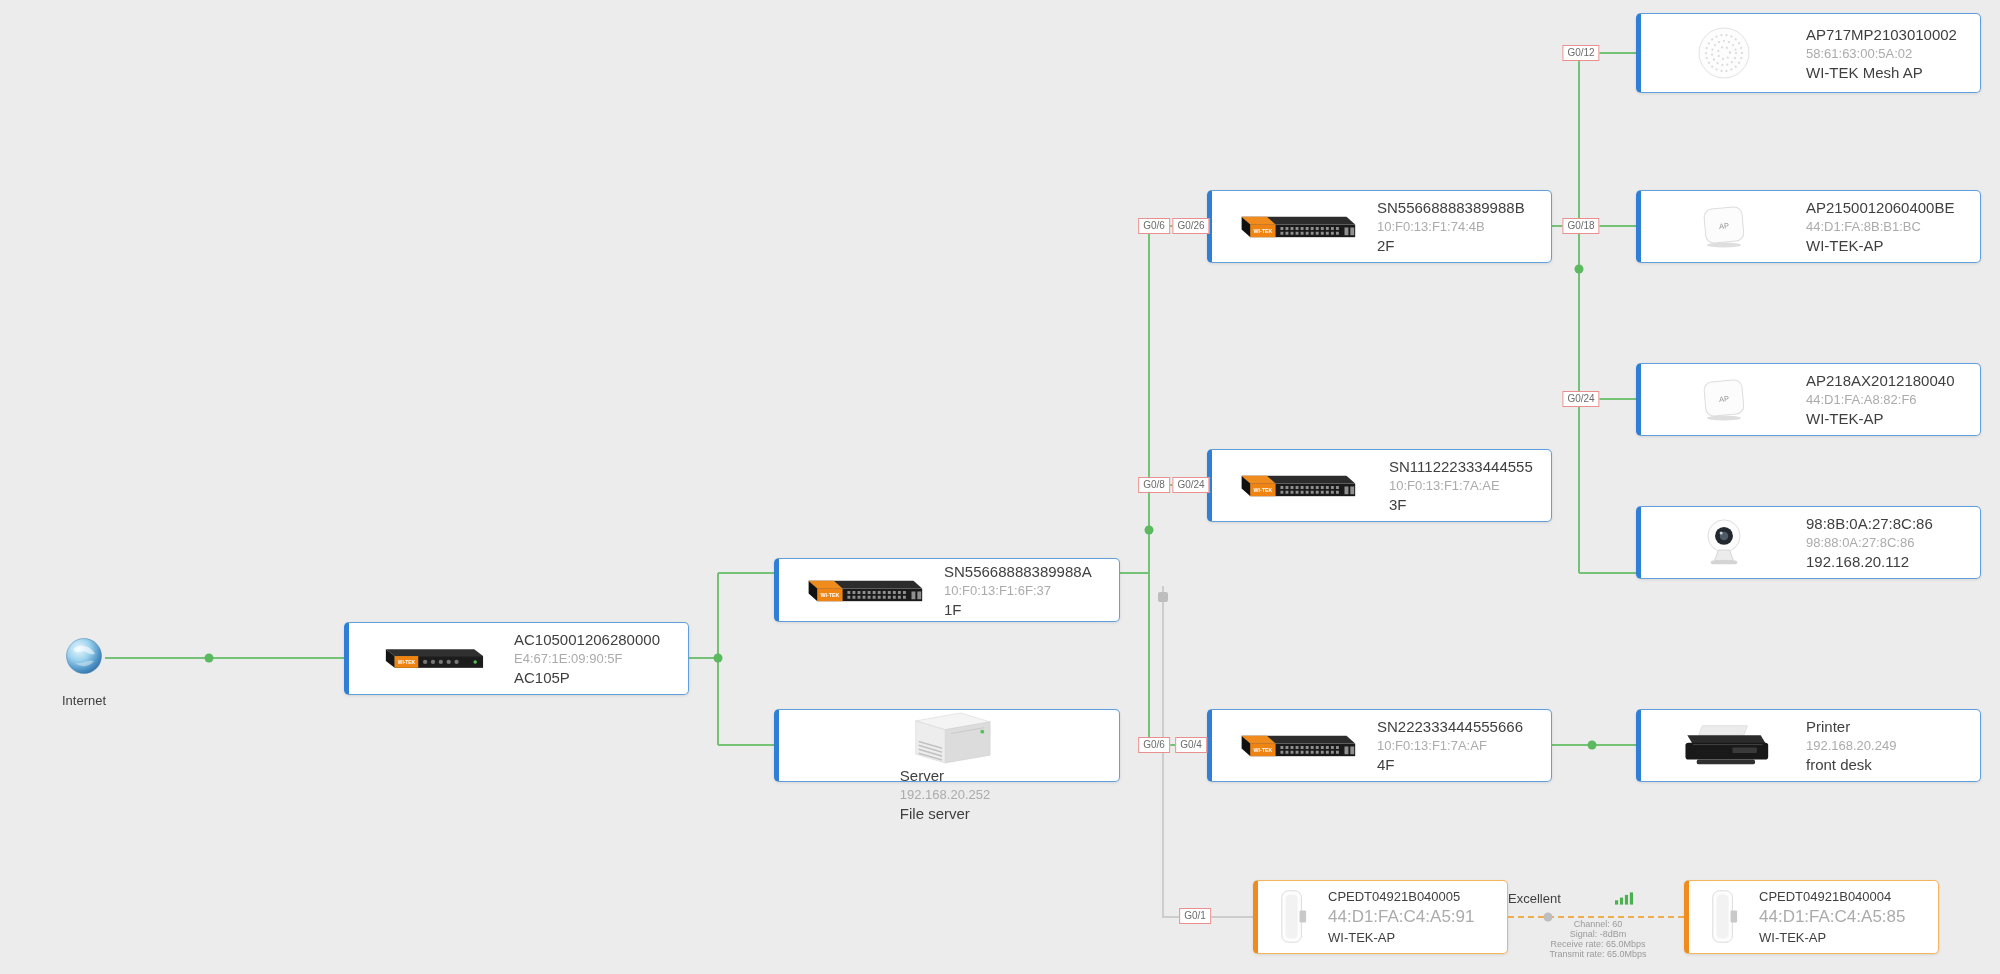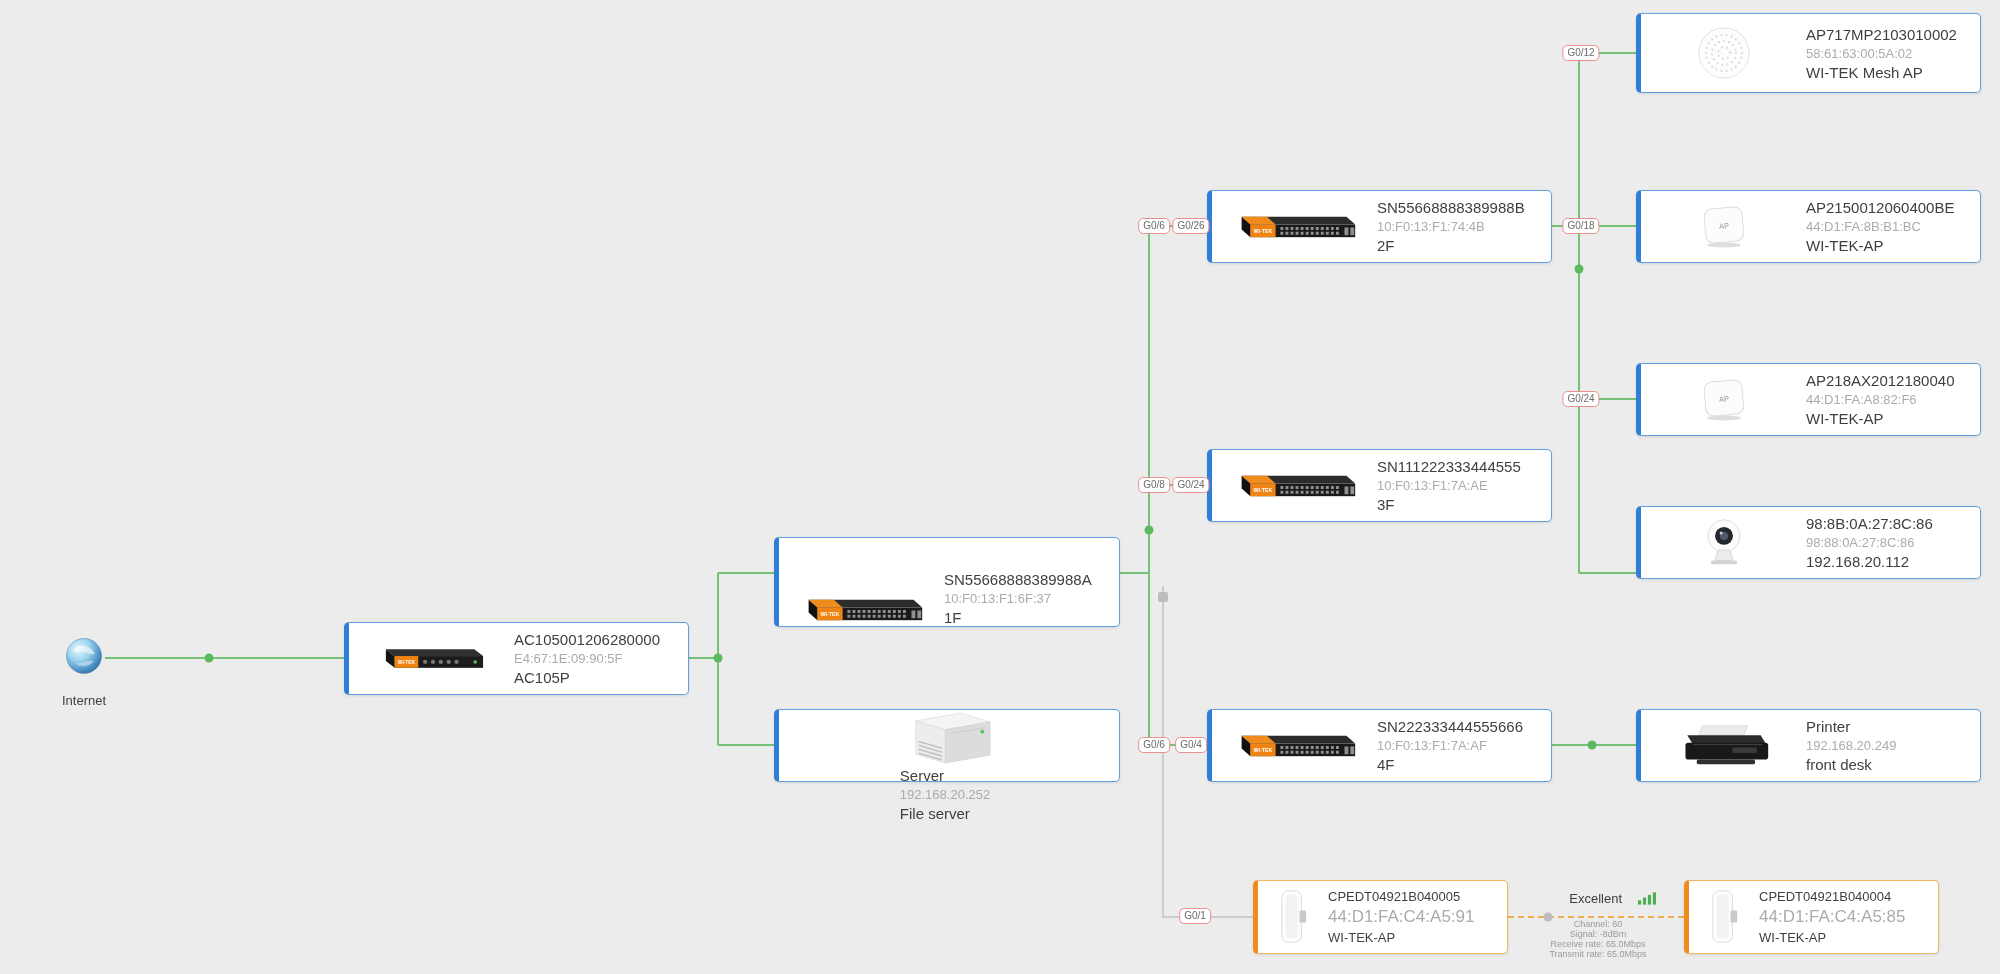--- a/index.html
+++ b/index.html
@@ -35,32 +35,32 @@
   .t1 { font-size: 15px; color: #3f3f3f; }
   .t2 { font-size: 13px; color: #ababab; }
   .t3 { font-size: 15px; color: #3f3f3f; }
   .node.small .t1, .node.small .t3 { font-size: 13px; }
   .node.small .t2 { font-size: 17px; }
 
   .port {
     position: absolute; transform: translate(-50%,-50%);
     background: #fff;
     border: 1px solid #e98f8f;
-    border-radius: 5px;
+    border-radius: 0;
     font-size: 10px; line-height: 12px; color: #6b6b6b;
     padding: 1px 4px; white-space: nowrap;
     z-index: 5; cursor: pointer;
   }
 
   .internet { position: absolute; left: 48px; top: 637px; width: 72px; text-align: center; z-index: 3; cursor: pointer; }
   .internet-label { margin-top: 14px; font-size: 13px; color: #3f3f3f; }
 
   .wifi-quality {
     position: absolute; left: 1508px; top: 889px; width: 162px; height: 18px;
-    display: flex; align-items: center; justify-content: flex-end; gap: 16px;
+    display: flex; align-items: center; justify-content: flex-start; gap: 54px;
     padding-right: 14px; z-index: 4;
   }
   .wifi-quality .q { font-size: 13px; color: #3f3f3f; }
   .wifi-stats {
     position: absolute; left: 1528px; top: 919px; width: 140px;
     text-align: center; font-size: 9px; line-height: 10px; color: #9b9b9b;
     z-index: 4;
   }
 </style>
 </head>
@@ -215,21 +215,21 @@
           <use href="#icon-router"></use>
         </svg>
     </div>
     <div class="txt">
       <div class="t1">AC105001206280000</div>
       <div class="t2">E4:67:1E:09:90:5F</div>
       <div class="t3">AC105P</div>
     </div>
   </div>
 
-  <div class="node" style="left:774px;top:537px;width:346px;height:90px;align-items:flex-end;">
+  <div class="node" style="left:774px;top:558px;width:346px;height:64px;">
     <div class="icon-wrap">
       <svg width="128" height="33" viewBox="0 0 130 34">
           <use href="#icon-switch"></use>
         </svg>
     </div>
     <div class="txt">
       <div class="t1">SN55668888389988A</div>
       <div class="t2">10:F0:13:F1:6F:37</div>
       <div class="t3">1F</div>
     </div>
@@ -254,21 +254,21 @@
           <use href="#icon-switch"></use>
         </svg>
     </div>
     <div class="txt">
       <div class="t1">SN55668888389988B</div>
       <div class="t2">10:F0:13:F1:74:4B</div>
       <div class="t3">2F</div>
     </div>
   </div>
 
-  <div class="node" style="left:1207px;top:449px;width:345px;height:73px;">
+  <div class="node" style="left:1207px;top:449px;width:345px;height:73px;gap:12px;">
     <div class="icon-wrap">
       <svg width="128" height="33" viewBox="0 0 130 34">
           <use href="#icon-switch"></use>
         </svg>
     </div>
     <div class="txt">
       <div class="t1">SN111222333444555</div>
       <div class="t2">10:F0:13:F1:7A:AE</div>
       <div class="t3">3F</div>
     </div>

